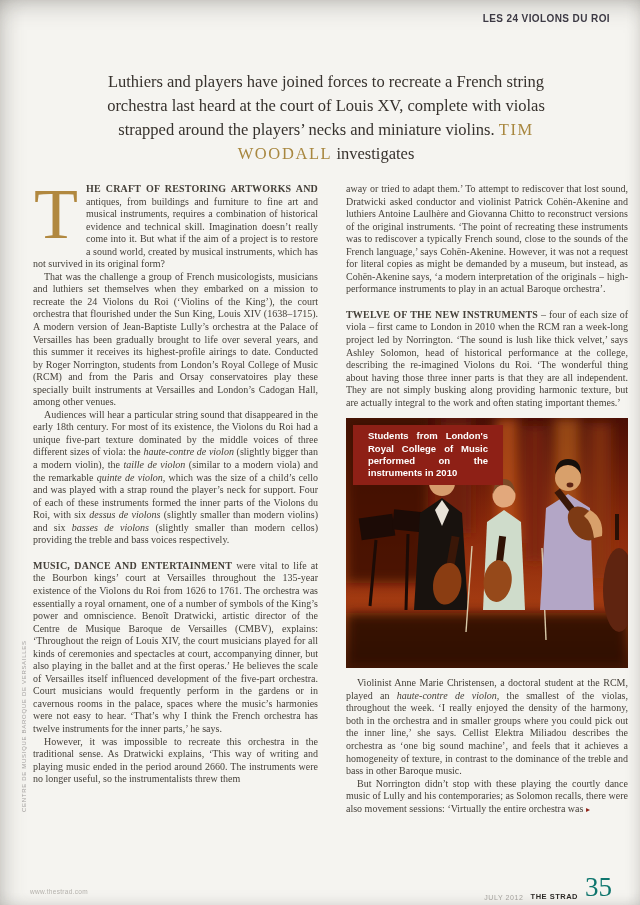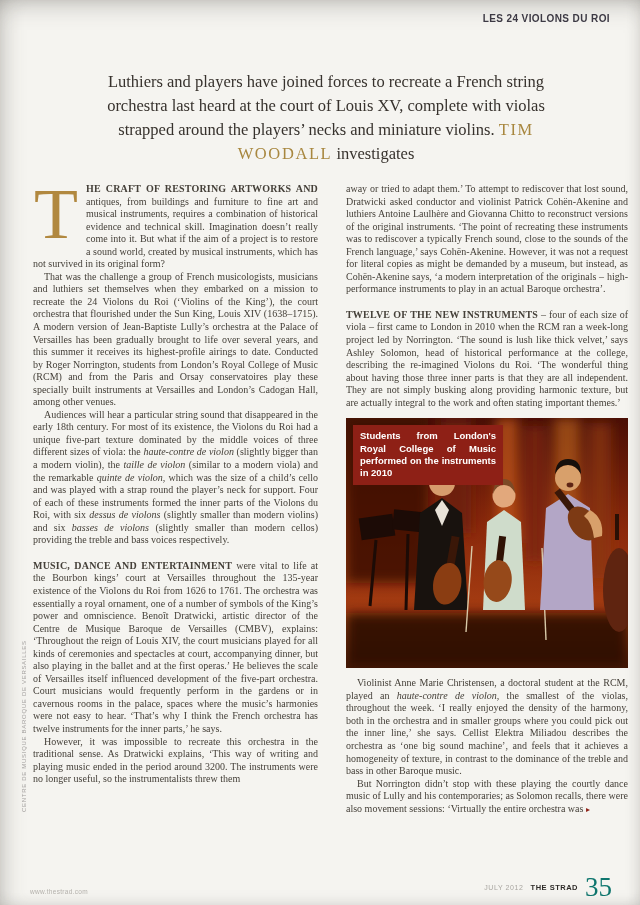--- a/index.html
+++ b/index.html
@@ -26,25 +26,25 @@
   .para.space-before{margin-top:13px;}
   .seg-lead{font-weight:bold;letter-spacing:.2px;}
   .seg-i{font-style:italic;font-family:Liberation Serif, serif;}
   .seg-marker{color:#8e2016;font-size:8px;}
   .drop-cap{float:left;width:46px;height:60px;font-size:72px;line-height:56px;
         color:#b1883f;margin:3px 7px 0 0;text-align:center;}
   
   .photo-wrap{position:relative;width:282px;height:250px;margin:9px 0 9px;background:#55160a;}
   .photo-caption{position:absolute;top:7px;left:7px;width:150px;background:#8e2016;color:#fff;
         font-family:"Liberation Sans",sans-serif;font-weight:bold;font-size:9.5px;
-        line-height:1.3;padding:5px 7px;box-sizing:border-box;}
+        line-height:1.3;padding:5px 15px;box-sizing:border-box;}
   
   .footer-url{position:absolute;left:30px;bottom:10px;font-family:"Liberation Sans",sans-serif;
         font-size:6.5px;color:#b5b2ad;letter-spacing:.3px;}
-  .footer-right{position:absolute;right:28px;bottom:4px;display:flex;align-items:center;gap:7px;}
+  .footer-right{position:absolute;right:28px;bottom:4px;display:flex;align-items:flex-end;gap:7px;}
   .footer-issue{font-family:"Liberation Sans",sans-serif;font-size:7px;color:#a9a6a1;letter-spacing:.6px;}
   .footer-mag{font-family:"Liberation Sans",sans-serif;font-weight:bold;font-size:7.5px;color:#2e2b28;letter-spacing:.5px;}
   .footer-pagenum{font-family:Liberation Serif, serif;font-size:27px;color:#0f766e;line-height:1;}
   
   .credit-vertical{position:absolute;left:21px;top:812px;transform:rotate(-90deg);
         transform-origin:0 0;font-family:"Liberation Sans",sans-serif;font-size:6px;
         color:#a5a2a0;letter-spacing:.7px;white-space:nowrap;}
 </style>
 </head>
 <body>
@@ -52,21 +52,21 @@
 <div class="page">
   <div class="kicker">LES 24 VIOLONS DU ROI</div>
 
   <div class="standfirst"><span>Luthiers and players have joined forces to recreate a French string orchestra last heard at the court of Louis XV, complete with violas strapped around the players’ necks and miniature violins. </span><span class="seg-byline">TIM WOODALL</span><span> investigates</span></div>
 
   <div class="col col-left">
       <p class="para"><span class="drop-cap">T</span><span class="seg-lead">HE CRAFT OF RESTORING ARTWORKS AND </span><span>antiques, from buildings and furniture to fine art and musical instruments, requires a combination of historical evidence and technical skill. Imagination doesn’t really come into it. But what if the aim of a project is to restore a sound world, created by musical instruments, which has not survived in its original form?</span></p>
       <p class="para indent"><span>That was the challenge a group of French musicologists, musicians and luthiers set themselves when they embarked on a mission to recreate the 24 Violons du Roi (‘Violins of the King’), the court orchestra that flourished under the Sun King, Louis XIV (1638–1715). A modern version of Jean-Baptiste Lully’s orchestra at the Palace of Versailles has been gradually brought to life over several years, and this summer it receives its highest-profile airings to date. Conducted by Roger Norrington, students from London’s Royal College of Music (RCM) and from the Paris and Orsay conservatoires play these specially built instruments at Versailles and London’s Cadogan Hall, among other venues.</span></p>
       <p class="para indent"><span>Audiences will hear a particular string sound that disappeared in the early 18th century. For most of its existence, the Violons du Roi had a unique five-part texture dominated by the middle voices of three different sizes of viola: the </span><span class="seg-i">haute-contre de violon</span><span> (slightly bigger than a modern violin), the </span><span class="seg-i">taille de violon</span><span> (similar to a modern viola) and the remarkable </span><span class="seg-i">quinte de violon</span><span>, which was the size of a child’s cello and was played with a strap round the player’s neck for support. Four of each of these instruments formed the inner parts of the Violons du Roi, with six </span><span class="seg-i">dessus de violons</span><span> (slightly smaller than modern violins) and six </span><span class="seg-i">basses de violons</span><span> (slightly smaller than modern cellos) providing the treble and bass voices respectively.</span></p>
       <p class="para space-before"><span class="seg-lead">MUSIC, DANCE AND ENTERTAINMENT</span><span> were vital to life at the Bourbon kings’ court at Versailles throughout the 135-year existence of the Violons du Roi from 1626 to 1761. The orchestra was essentially a royal ornament, one of a number of symbols of the King’s power and omniscience. Benoît Dratwicki, artistic director of the Centre de Musique Baroque de Versailles (CMBV), explains: ‘Throughout the reign of Louis XIV, the court musicians played for all kinds of ceremonies and spectacles at court, accompanying dinner, but also playing in the ballet and at the first operas.’ He believes the scale of Versailles itself influenced development of the five-part orchestra. Court musicians would frequently perform in the gardens or in cavernous rooms in the palace, spaces where the music’s harmonies were not easy to hear. ‘That’s why I think the French orchestra has twelve instruments for the inner parts,’ he says.</span></p>
-      <p class="para indent"><span>However, it was impossible to recreate this orchestra in the traditional sense. As Dratwicki explains, ‘This way of writing and playing music ended in the period around 3200. The instruments were no longer useful, so the instrumentalists threw them</span></p>
+      <p class="para indent"><span>However, it was impossible to recreate this orchestra in the traditional sense. As Dratwicki explains, ‘This way of writing and playing music ended in the period around 2660. The instruments were no longer useful, so the instrumentalists threw them</span></p>
     </div>
 
   <div class="col col-right">
     <div>
         <p class="para"><span>away or tried to adapt them.’ To attempt to rediscover that lost sound, Dratwicki asked conductor and violinist Patrick Cohën-Akenine and luthiers Antoine Laulhère and Giovanna Chitto to reconstruct versions of the original instruments. ‘The point of recreating these instruments was to rediscover a typically French sound, close to the sounds of the French language,’ says Cohën-Akenine. However, it was not a request for literal copies as might be demanded by a museum, but instead, as Cohën-Akenine says, ‘a modern interpretation of the originals – high-performance instruments to play in an actual Baroque orchestra’.</span></p>
         <p class="para space-before"><span class="seg-lead">TWELVE OF THE NEW INSTRUMENTS</span><span> – four of each size of viola – first came to London in 2010 when the RCM ran a week-long project led by Norrington. ‘The sound is lush like thick velvet,’ says Ashley Solomon, head of historical performance at the college, describing the re-imagined Violons du Roi. ‘The wonderful thing about having those three inner parts is that they are all independent. They are not simply busking along providing harmonic texture, but are actually integral to the work and often stating important themes.’</span></p>
       </div>
 
     <div class="photo-wrap">
       <svg width="282" height="250" viewBox="0 0 282 250">

